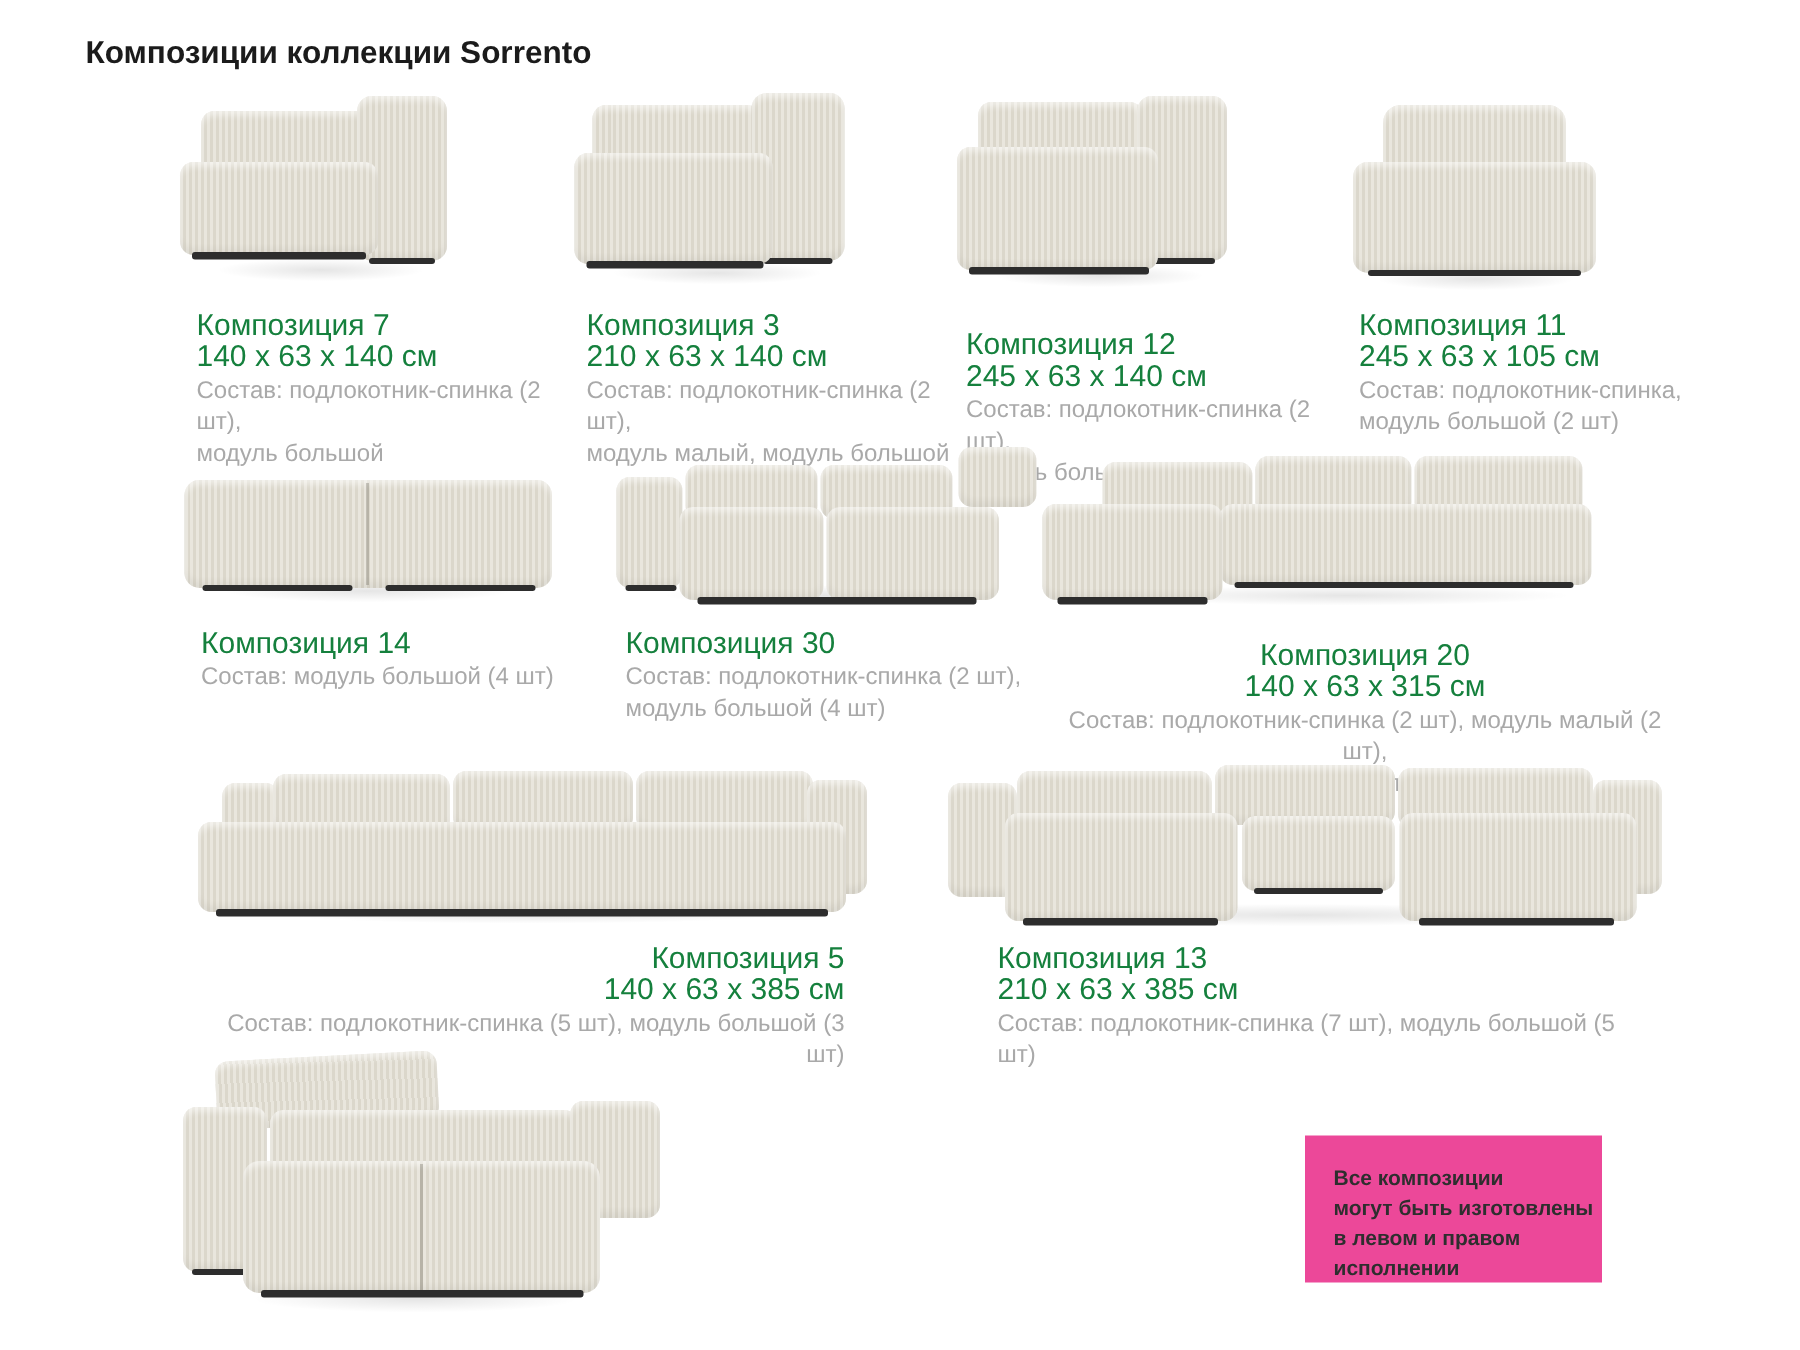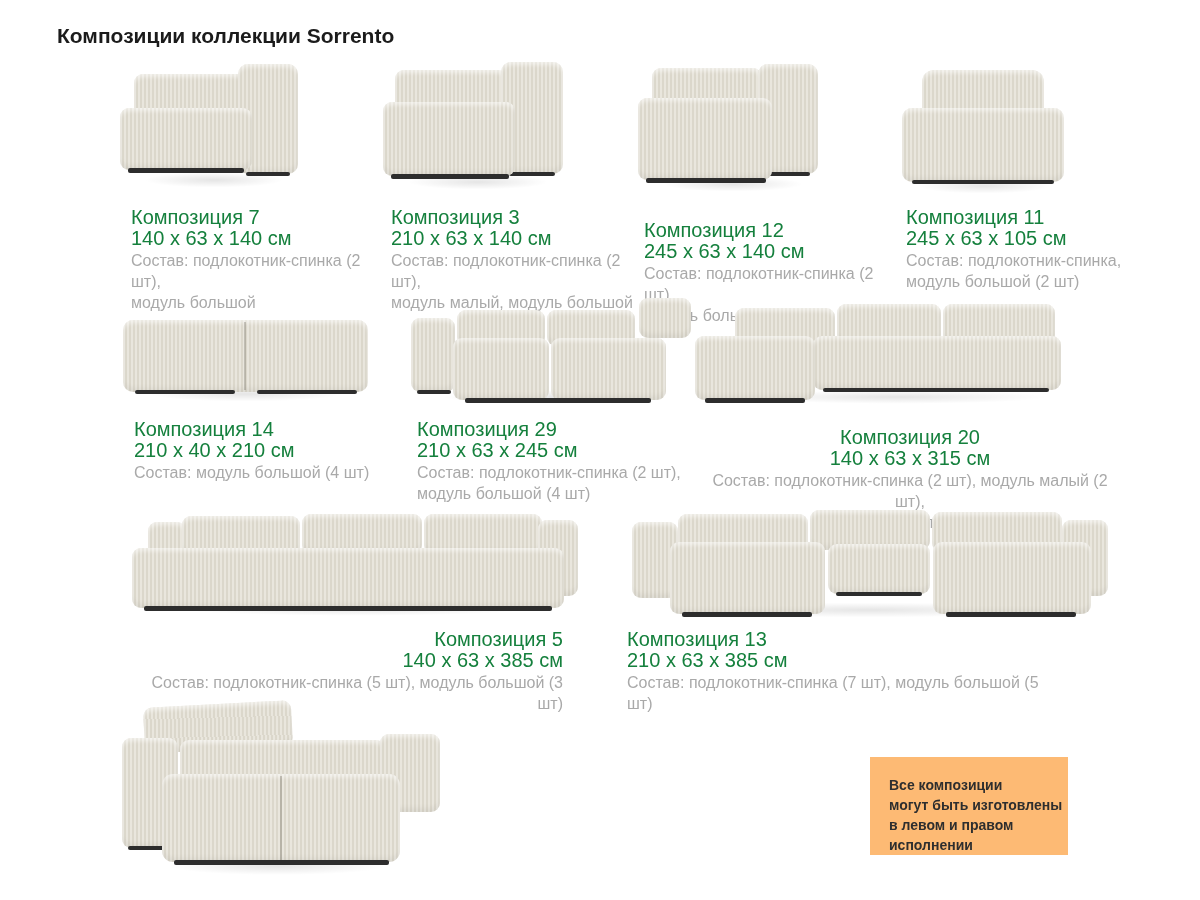--- a/index.html
+++ b/index.html
@@ -10,21 +10,21 @@
   .fb{position:absolute;display:block;
       background:repeating-linear-gradient(90deg,#e9e6dd 0 2px,#dbd7cb 2px 4px);
       border-radius:9px;
       box-shadow:inset 0 3px 4px rgba(255,255,255,.55), inset 0 -4px 5px rgba(0,0,0,.05);}
   .pl{position:absolute;display:block;background:#2d2d2d;border-radius:2px;}
   .sh{position:absolute;display:block;background:radial-gradient(ellipse closest-side,rgba(0,0,0,.10),rgba(0,0,0,0) 75%);}
   .seam{position:absolute;display:block;background:rgba(90,85,75,.28);}
   .txt{position:absolute;}
   .t1,.t2{font-size:20px;font-weight:400;color:#15803d;line-height:21px;}
   .t3{font-size:16px;color:#a9a9a9;line-height:21px;white-space:pre-line;margin-top:1px;}
-  .note{position:absolute;left:870px;top:757px;width:198px;height:98px;background:#fdba74;}
+  .note{position:absolute;left:870px;top:757px;width:198px;height:98px;background:#ec4899;}
   .note-text{margin:18px 0 0 19px;font-size:14px;font-weight:700;color:#2e2e2e;line-height:20px;white-space:pre-line;}
 </style>
 </head>
 <body>
 
 <div class="page">
 
   <div class="pagetitle">Композиции коллекции Sorrento</div>
 
   <div class="sofa" style="left:118px;top:58px;width:195px;height:145px;">
@@ -87,38 +87,36 @@
 
   <div class="sofa" style="left:113px;top:298px;width:265px;height:112px;">
     <i class="sh" style="left:4px;top:86px;width:256px;height:20px;"></i>
     <i class="fb" style="left:10px;top:22px;width:245px;height:72px;border-radius:10px;"></i>
     <i class="seam" style="left:131px;top:24px;width:2px;height:68px;"></i>
     <i class="pl" style="left:22px;top:92px;width:100px;height:4px;"></i>
     <i class="pl" style="left:144px;top:92px;width:100px;height:4px;"></i>
   </div>
   <div class="txt" style="left:134px;top:419px;width:262px;">
     <div class="t1">Композиция 14</div>
-    <div class="t2">210 x 40 x 210 см</div>
     <div class="t3">Состав: модуль большой (4 шт)</div>
   </div>
 
   <div class="sofa" style="left:403px;top:292px;width:295px;height:120px;">
     <i class="sh" style="left:4px;top:96px;width:286px;height:18px;"></i>
     <i class="fb" style="left:54px;top:18px;width:88px;height:36px;"></i>
     <i class="fb" style="left:144px;top:18px;width:88px;height:36px;"></i>
     <i class="fb" style="left:236px;top:6px;width:52px;height:40px;"></i>
     <i class="fb" style="left:8px;top:26px;width:44px;height:74px;"></i>
     <i class="pl" style="left:14px;top:98px;width:34px;height:4px;"></i>
     <i class="fb" style="left:50px;top:46px;width:96px;height:62px;"></i>
     <i class="fb" style="left:148px;top:46px;width:115px;height:62px;"></i>
     <i class="pl" style="left:62px;top:106px;width:186px;height:5px;"></i>
   </div>
   <div class="txt" style="left:417px;top:419px;width:266px;">
-    <div class="t1">Композиция 29</div>
-    <div class="t2">210 x 63 x 245 см</div>
+    <div class="t1">Композиция 30</div>
     <div class="t3">Состав: подлокотник-спинка (2 шт),
 модуль большой (4 шт)</div>
   </div>
 
   <div class="sofa" style="left:693px;top:292px;width:420px;height:122px;">
     <i class="sh" style="left:4px;top:96px;width:400px;height:18px;"></i>
     <i class="fb" style="left:42px;top:16px;width:100px;height:40px;"></i>
     <i class="fb" style="left:144px;top:12px;width:104px;height:40px;"></i>
     <i class="fb" style="left:250px;top:12px;width:112px;height:40px;"></i>
     <i class="fb" style="left:120px;top:44px;width:248px;height:54px;"></i>
@@ -156,21 +154,21 @@
     <i class="fb" style="left:182px;top:12px;width:120px;height:40px;"></i>
     <i class="fb" style="left:304px;top:14px;width:130px;height:40px;"></i>
     <i class="fb" style="left:434px;top:22px;width:46px;height:76px;"></i>
     <i class="fb" style="left:200px;top:46px;width:102px;height:50px;"></i>
     <i class="pl" style="left:208px;top:94px;width:86px;height:4px;"></i>
     <i class="fb" style="left:42px;top:44px;width:155px;height:72px;"></i>
     <i class="fb" style="left:305px;top:44px;width:158px;height:72px;"></i>
     <i class="pl" style="left:54px;top:114px;width:130px;height:5px;"></i>
     <i class="pl" style="left:318px;top:114px;width:130px;height:5px;"></i>
   </div>
-  <div class="txt" style="left:627px;top:629px;width:430px;">
+  <div class="txt" style="left:665px;top:629px;width:430px;">
     <div class="t1">Композиция 13</div>
     <div class="t2">210 x 63 x 385 см</div>
     <div class="t3">Состав: подлокотник-спинка (7 шт), модуль большой (5 шт)</div>
   </div>
 
   <div class="sofa" style="left:122px;top:698px;width:320px;height:188px;">
     <i class="sh" style="left:10px;top:156px;width:290px;height:24px;"></i>
     <i class="fb" style="left:22px;top:6px;width:148px;height:46px;transform:rotate(-3deg);"></i>
     <i class="fb" style="left:58px;top:42px;width:205px;height:46px;"></i>
     <i class="fb" style="left:0px;top:40px;width:56px;height:110px;"></i>

